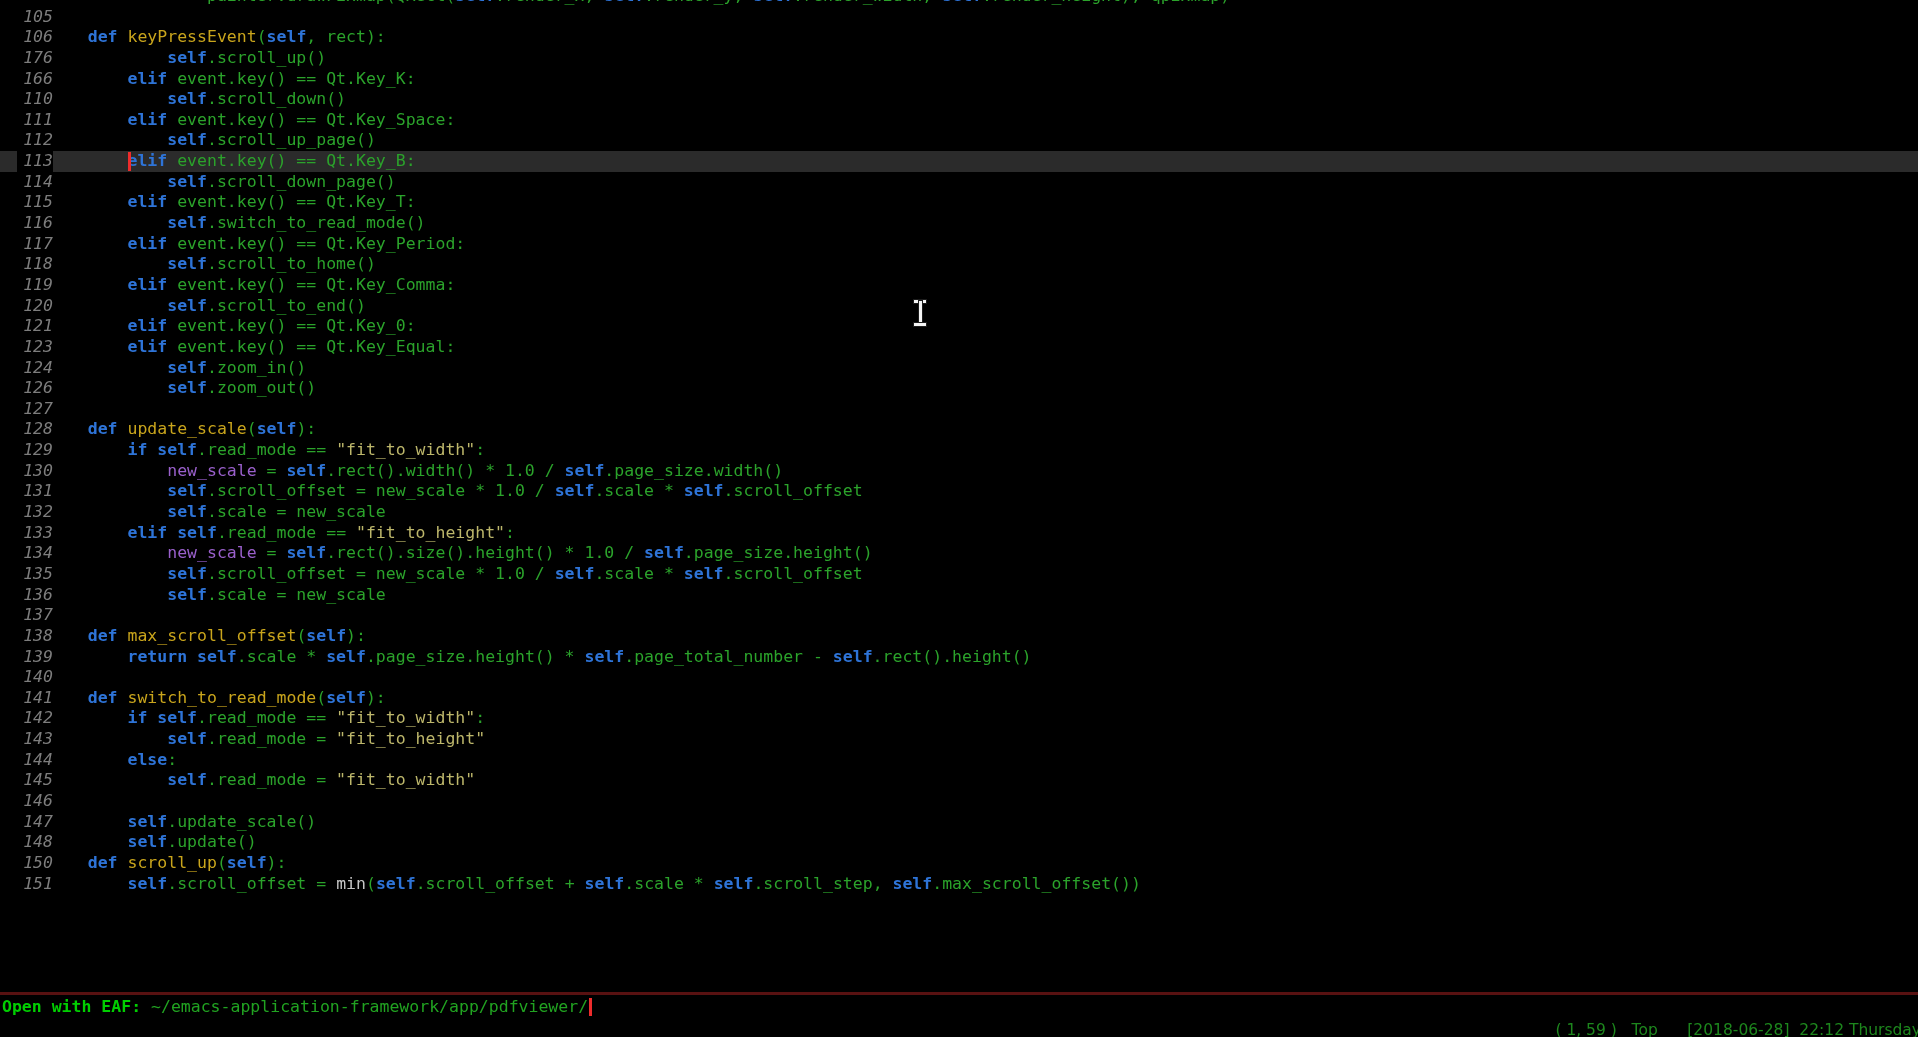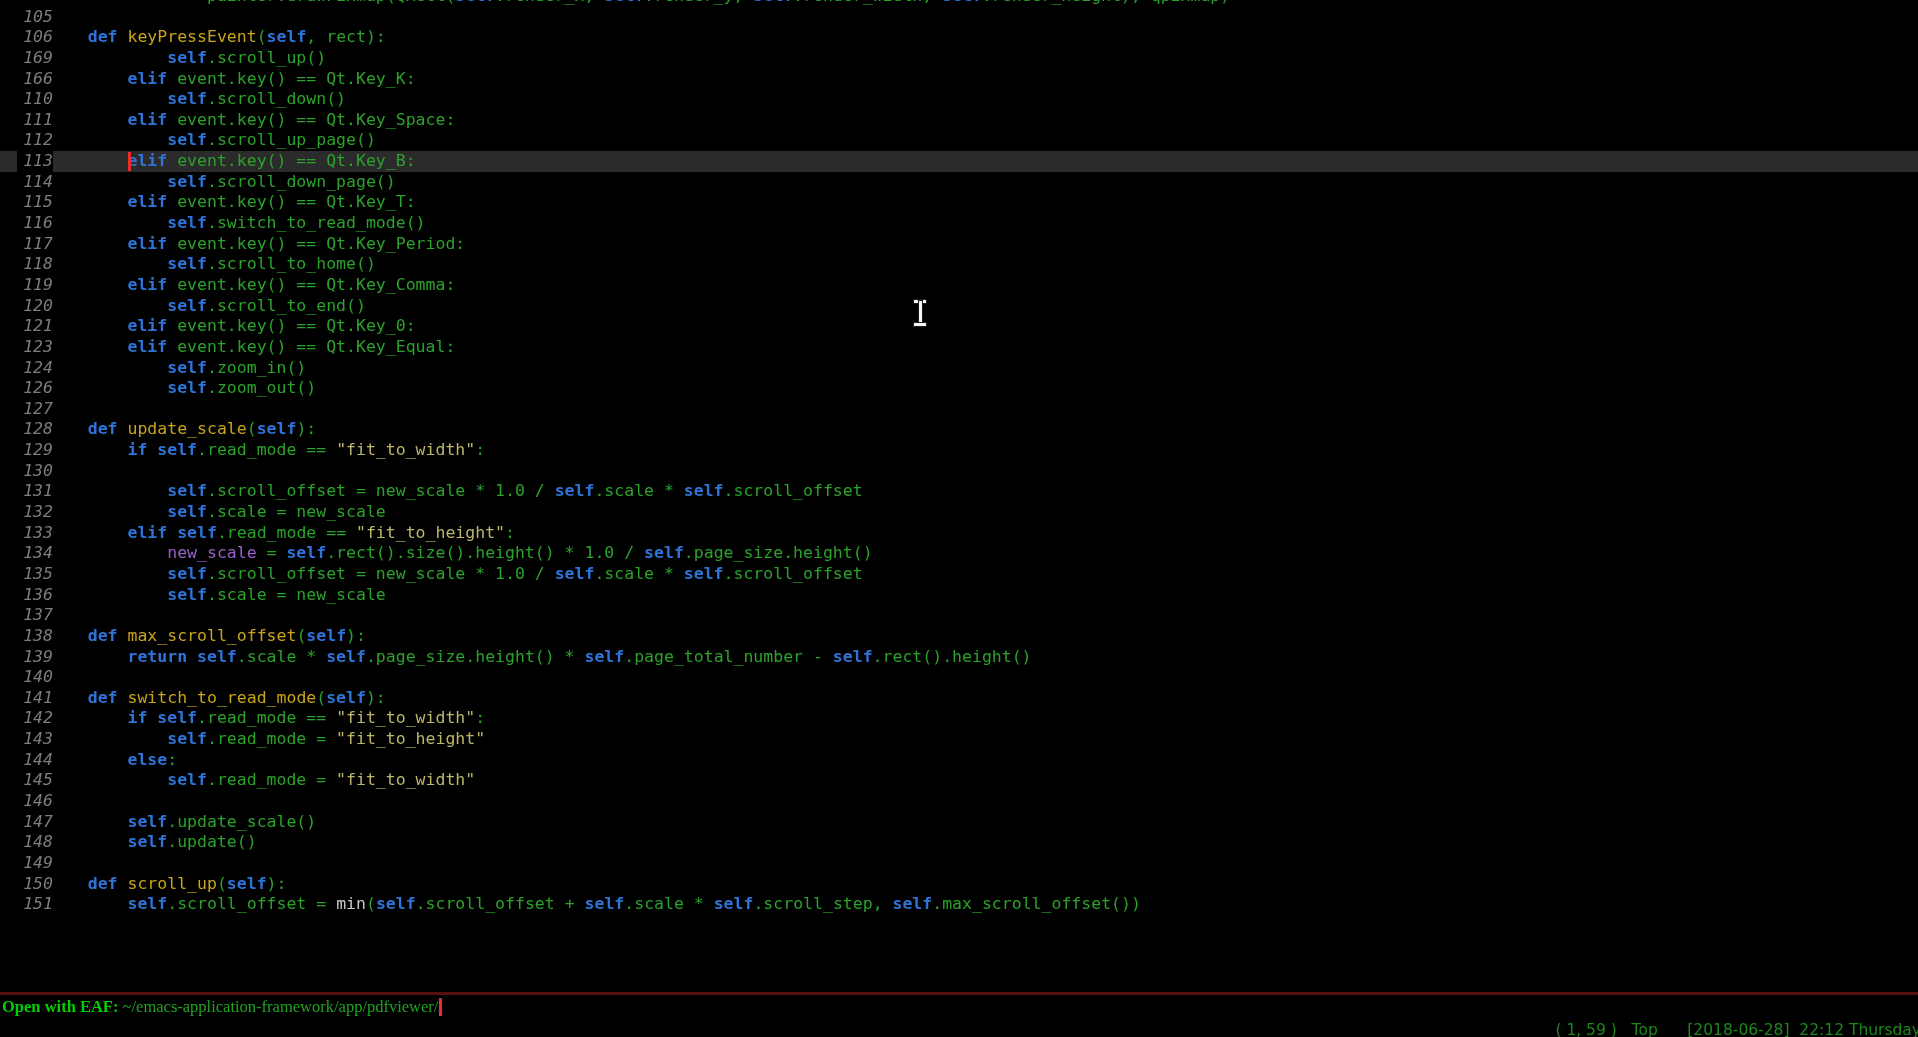--- a/index.html
+++ b/index.html
@@ -26,21 +26,21 @@
   .t-f{color:var(--function-gold);}
   .t-s{color:var(--string-khaki);}
   .t-v{color:var(--variable-purple);}
   .t-b{color:var(--builtin-gray);}
   .code-cursor{position:absolute;top:1px;width:3px;height:18.5px;background:var(--cursor-red);}
 
   
   .divider{position:absolute;left:0;top:992px;width:100%;height:3px;
            background:var(--divider-maroon);}
   .minibuffer{position:absolute;left:2px;top:996px;height:21px;line-height:21px;
-              font-size:16.5px;white-space:pre;font-family:Liberation Serif, serif;}
+              font-size:16.5px;white-space:pre;}
   .mb-prompt{color:var(--prompt-green);font-weight:bold;}
   .mb-value{color:var(--path-green);}
   .mb-cursor{display:inline-block;width:3px;height:18px;background:var(--cursor-red);
              vertical-align:text-bottom;margin-left:1px;}
   .status{position:absolute;right:-3px;top:1021px;white-space:pre;
           font-family:"DejaVu Sans", sans-serif;font-size:15.5px;
           color:var(--status-green);}
 
   
   .ibeam{position:absolute;left:912px;top:300px;width:16px;height:26px;}
@@ -49,60 +49,59 @@
   .ib-top{left:2px;top:0;width:12px;height:3px;}
   .ib-bot{left:2px;bottom:0;width:12px;height:3px;}
 </style>
 </head>
 <body>
 
 <div class="code-area">
     <div class="row"><span class="ln"></span><span class="code"><span class="t-g">                painter.drawPixmap(QRect(</span><span class="t-k">self</span><span class="t-g">.render_x, </span><span class="t-k">self</span><span class="t-g">.render_y, </span><span class="t-k">self</span><span class="t-g">.render_width, </span><span class="t-k">self</span><span class="t-g">.render_height), qpixmap)</span></span></div>
     <div class="row"><span class="ln">105</span><span class="code"></span></div>
     <div class="row"><span class="ln">106</span><span class="code"><span class="t-g">    </span><span class="t-k">def </span><span class="t-f">keyPressEvent</span><span class="t-g">(</span><span class="t-k">self</span><span class="t-g">, rect):</span></span></div>
-    <div class="row"><span class="ln">169</span><span class="code"><span class="t-g">            </span><span class="t-k">self</span><span class="t-g">.scroll_up()</span></span></div>
+    <div class="row"><span class="ln">176</span><span class="code"><span class="t-g">            </span><span class="t-k">self</span><span class="t-g">.scroll_up()</span></span></div>
     <div class="row"><span class="ln">166</span><span class="code"><span class="t-g">        </span><span class="t-k">elif</span><span class="t-g"> event.key() == Qt.Key_K:</span></span></div>
     <div class="row"><span class="ln">110</span><span class="code"><span class="t-g">            </span><span class="t-k">self</span><span class="t-g">.scroll_down()</span></span></div>
     <div class="row"><span class="ln">111</span><span class="code"><span class="t-g">        </span><span class="t-k">elif</span><span class="t-g"> event.key() == Qt.Key_Space:</span></span></div>
     <div class="row"><span class="ln">112</span><span class="code"><span class="t-g">            </span><span class="t-k">self</span><span class="t-g">.scroll_up_page()</span></span></div>
     <div class="row hl"><span class="ln">113</span><span class="code"><span class="t-g">        </span><span class="t-k">elif</span><span class="t-g"> event.key() == Qt.Key_B:</span></span><span class="code-cursor" style="left: 127.504px;"></span></div>
     <div class="row"><span class="ln">114</span><span class="code"><span class="t-g">            </span><span class="t-k">self</span><span class="t-g">.scroll_down_page()</span></span></div>
     <div class="row"><span class="ln">115</span><span class="code"><span class="t-g">        </span><span class="t-k">elif</span><span class="t-g"> event.key() == Qt.Key_T:</span></span></div>
     <div class="row"><span class="ln">116</span><span class="code"><span class="t-g">            </span><span class="t-k">self</span><span class="t-g">.switch_to_read_mode()</span></span></div>
     <div class="row"><span class="ln">117</span><span class="code"><span class="t-g">        </span><span class="t-k">elif</span><span class="t-g"> event.key() == Qt.Key_Period:</span></span></div>
     <div class="row"><span class="ln">118</span><span class="code"><span class="t-g">            </span><span class="t-k">self</span><span class="t-g">.scroll_to_home()</span></span></div>
     <div class="row"><span class="ln">119</span><span class="code"><span class="t-g">        </span><span class="t-k">elif</span><span class="t-g"> event.key() == Qt.Key_Comma:</span></span></div>
     <div class="row"><span class="ln">120</span><span class="code"><span class="t-g">            </span><span class="t-k">self</span><span class="t-g">.scroll_to_end()</span></span></div>
     <div class="row"><span class="ln">121</span><span class="code"><span class="t-g">        </span><span class="t-k">elif</span><span class="t-g"> event.key() == Qt.Key_0:</span></span></div>
     <div class="row"><span class="ln">123</span><span class="code"><span class="t-g">        </span><span class="t-k">elif</span><span class="t-g"> event.key() == Qt.Key_Equal:</span></span></div>
     <div class="row"><span class="ln">124</span><span class="code"><span class="t-g">            </span><span class="t-k">self</span><span class="t-g">.zoom_in()</span></span></div>
     <div class="row"><span class="ln">126</span><span class="code"><span class="t-g">            </span><span class="t-k">self</span><span class="t-g">.zoom_out()</span></span></div>
     <div class="row"><span class="ln">127</span><span class="code"></span></div>
     <div class="row"><span class="ln">128</span><span class="code"><span class="t-g">    </span><span class="t-k">def </span><span class="t-f">update_scale</span><span class="t-g">(</span><span class="t-k">self</span><span class="t-g">):</span></span></div>
     <div class="row"><span class="ln">129</span><span class="code"><span class="t-g">        </span><span class="t-k">if</span><span class="t-g"> </span><span class="t-k">self</span><span class="t-g">.read_mode == </span><span class="t-s">"fit_to_width"</span><span class="t-g">:</span></span></div>
-    <div class="row"><span class="ln">130</span></div>
+    <div class="row"><span class="ln">130</span><span class="code"><span class="t-g">            </span><span class="t-v">new_scale</span><span class="t-g"> = </span><span class="t-k">self</span><span class="t-g">.rect().width() * 1.0 / </span><span class="t-k">self</span><span class="t-g">.page_size.width()</span></span></div>
     <div class="row"><span class="ln">131</span><span class="code"><span class="t-g">            </span><span class="t-k">self</span><span class="t-g">.scroll_offset = new_scale * 1.0 / </span><span class="t-k">self</span><span class="t-g">.scale * </span><span class="t-k">self</span><span class="t-g">.scroll_offset</span></span></div>
     <div class="row"><span class="ln">132</span><span class="code"><span class="t-g">            </span><span class="t-k">self</span><span class="t-g">.scale = new_scale</span></span></div>
     <div class="row"><span class="ln">133</span><span class="code"><span class="t-g">        </span><span class="t-k">elif</span><span class="t-g"> </span><span class="t-k">self</span><span class="t-g">.read_mode == </span><span class="t-s">"fit_to_height"</span><span class="t-g">:</span></span></div>
     <div class="row"><span class="ln">134</span><span class="code"><span class="t-g">            </span><span class="t-v">new_scale</span><span class="t-g"> = </span><span class="t-k">self</span><span class="t-g">.rect().size().height() * 1.0 / </span><span class="t-k">self</span><span class="t-g">.page_size.height()</span></span></div>
     <div class="row"><span class="ln">135</span><span class="code"><span class="t-g">            </span><span class="t-k">self</span><span class="t-g">.scroll_offset = new_scale * 1.0 / </span><span class="t-k">self</span><span class="t-g">.scale * </span><span class="t-k">self</span><span class="t-g">.scroll_offset</span></span></div>
     <div class="row"><span class="ln">136</span><span class="code"><span class="t-g">            </span><span class="t-k">self</span><span class="t-g">.scale = new_scale</span></span></div>
     <div class="row"><span class="ln">137</span><span class="code"></span></div>
     <div class="row"><span class="ln">138</span><span class="code"><span class="t-g">    </span><span class="t-k">def </span><span class="t-f">max_scroll_offset</span><span class="t-g">(</span><span class="t-k">self</span><span class="t-g">):</span></span></div>
     <div class="row"><span class="ln">139</span><span class="code"><span class="t-g">        </span><span class="t-k">return</span><span class="t-g"> </span><span class="t-k">self</span><span class="t-g">.scale * </span><span class="t-k">self</span><span class="t-g">.page_size.height() * </span><span class="t-k">self</span><span class="t-g">.page_total_number - </span><span class="t-k">self</span><span class="t-g">.rect().height()</span></span></div>
     <div class="row"><span class="ln">140</span><span class="code"></span></div>
     <div class="row"><span class="ln">141</span><span class="code"><span class="t-g">    </span><span class="t-k">def </span><span class="t-f">switch_to_read_mode</span><span class="t-g">(</span><span class="t-k">self</span><span class="t-g">):</span></span></div>
     <div class="row"><span class="ln">142</span><span class="code"><span class="t-g">        </span><span class="t-k">if</span><span class="t-g"> </span><span class="t-k">self</span><span class="t-g">.read_mode == </span><span class="t-s">"fit_to_width"</span><span class="t-g">:</span></span></div>
     <div class="row"><span class="ln">143</span><span class="code"><span class="t-g">            </span><span class="t-k">self</span><span class="t-g">.read_mode = </span><span class="t-s">"fit_to_height"</span></span></div>
     <div class="row"><span class="ln">144</span><span class="code"><span class="t-g">        </span><span class="t-k">else</span><span class="t-g">:</span></span></div>
     <div class="row"><span class="ln">145</span><span class="code"><span class="t-g">            </span><span class="t-k">self</span><span class="t-g">.read_mode = </span><span class="t-s">"fit_to_width"</span></span></div>
     <div class="row"><span class="ln">146</span><span class="code"></span></div>
     <div class="row"><span class="ln">147</span><span class="code"><span class="t-g">        </span><span class="t-k">self</span><span class="t-g">.update_scale()</span></span></div>
     <div class="row"><span class="ln">148</span><span class="code"><span class="t-g">        </span><span class="t-k">self</span><span class="t-g">.update()</span></span></div>
-    <div class="row"><span class="ln">149</span><span class="code"></span></div>
     <div class="row"><span class="ln">150</span><span class="code"><span class="t-g">    </span><span class="t-k">def </span><span class="t-f">scroll_up</span><span class="t-g">(</span><span class="t-k">self</span><span class="t-g">):</span></span></div>
     <div class="row"><span class="ln">151</span><span class="code"><span class="t-g">        </span><span class="t-k">self</span><span class="t-g">.scroll_offset = </span><span class="t-b">min</span><span class="t-g">(</span><span class="t-k">self</span><span class="t-g">.scroll_offset + </span><span class="t-k">self</span><span class="t-g">.scale * </span><span class="t-k">self</span><span class="t-g">.scroll_step, </span><span class="t-k">self</span><span class="t-g">.max_scroll_offset())</span></span></div>
   </div>
 
 <div class="divider"></div>
 
 <div class="minibuffer"><span class="mb-prompt">Open with EAF: </span><span class="mb-value">~/emacs-application-framework/app/pdfviewer/</span><span class="mb-cursor"></span></div>
 
 <div class="status">( 1, 59 )   Top      [2018-06-28]  22:12 Thursday</div>
 

